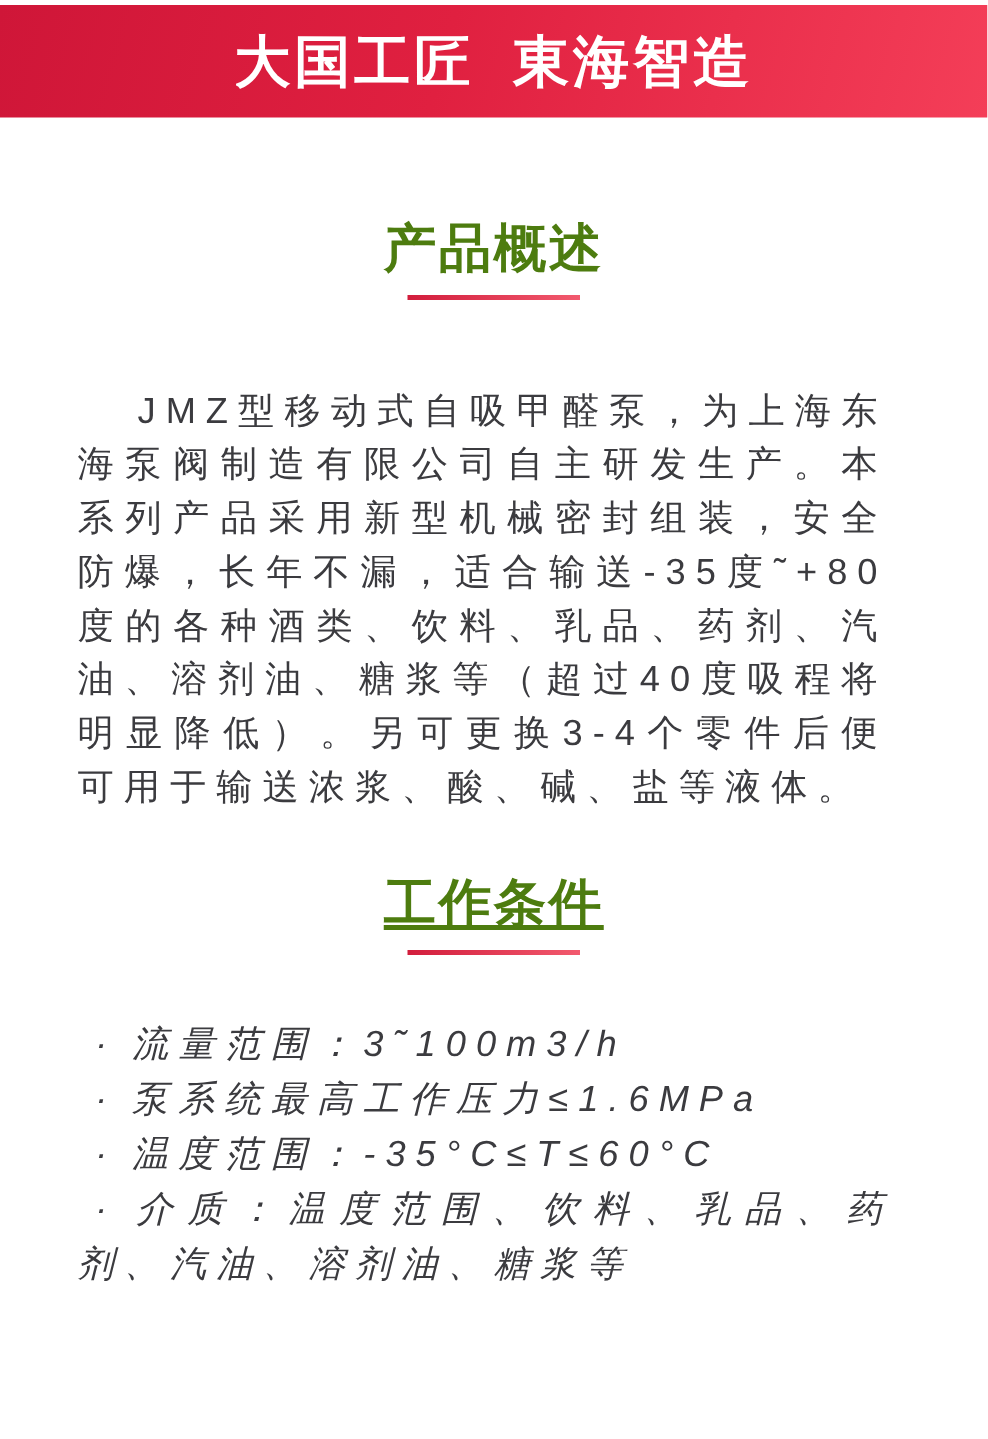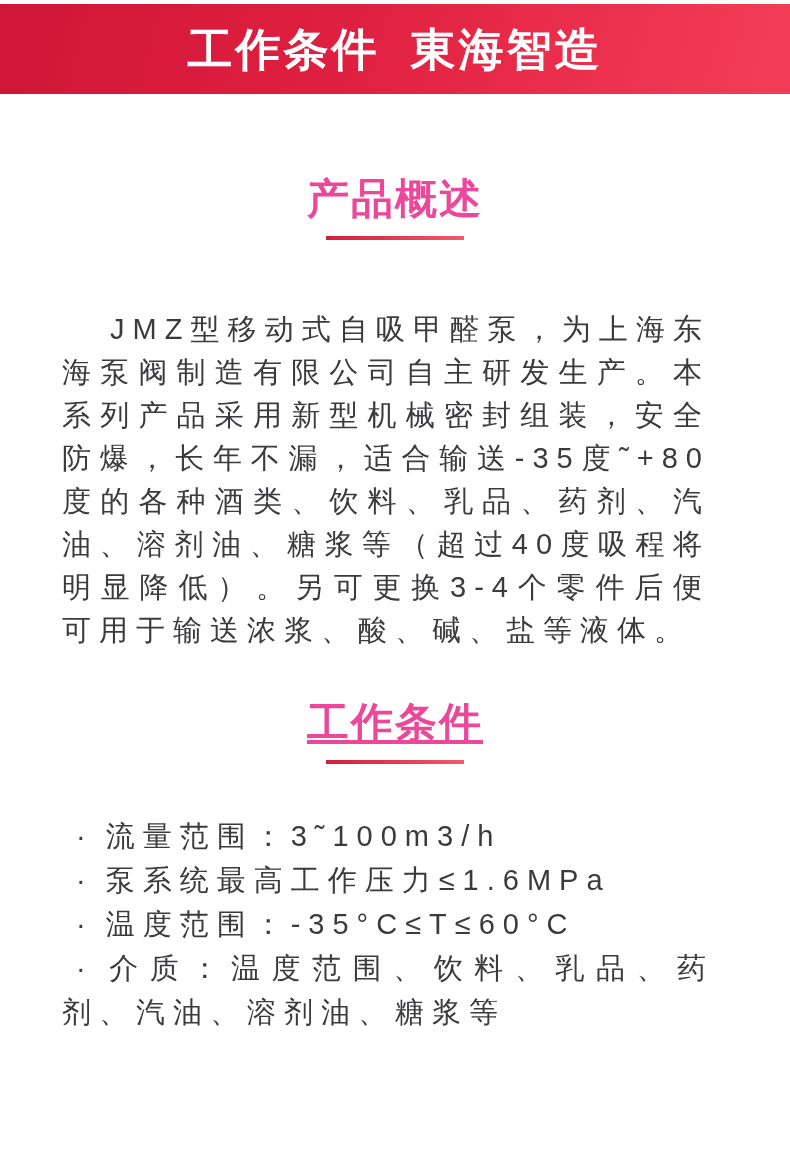--- a/index.html
+++ b/index.html
@@ -28,21 +28,21 @@
     letter-spacing: 3px;
     white-space: pre;
     line-height: 1;
   }
 
   
   .sec-title {
     text-align: center;
     font-size: 42px;
     font-weight: bold;
-    color: #ec4899;
+    color: #4d7c0f;
     letter-spacing: 2px;
     line-height: 1;
   }
   .sec-title.overview { margin-top: 84px; }
   .sec-title.conditions { margin-top: 50px; text-decoration: underline; }
   .title-underline {
     width: 138px;
     height: 4px;
     margin: 16px auto 0 auto;
     background: linear-gradient(90deg, #d21d3c 0%, #f25a6e 100%);
@@ -59,41 +59,42 @@
     text-align: justify;
     text-align-last: left;
     text-indent: 48px;
   }
 
   
   .spec-list {
     list-style: none;
     width: 652px;
     margin: 50px 0 0 62px;
+    font-style: italic;
   }
   .spec-list li {
     font-size: 29px;
     line-height: 44px;
     letter-spacing: 8px;
     color: #3b3b3f;
     text-align: justify;
     text-align-last: left;
   }
   .bullet {
     display: inline;
     margin-left: 14px;
     padding-right: 12px;
     color: #3b3b3f;
   }
 </style>
 </head>
 <body>
 
 <header class="banner">
-  <h1 class="banner-title">工作条件  東海智造</h1>
+  <h1 class="banner-title">大国工匠  東海智造</h1>
 </header>
 
 <section>
   <h2 class="sec-title overview">产品概述</h2>
   <div class="title-underline"></div>
   <p class="overview-paragraph">JMZ型移动式自吸甲醛泵，为上海东海泵阀制造有限公司自主研发生产。本系列产品采用新型机械密封组装，安全防爆，长年不漏，适合输送-35度˜+80度的各种酒类、饮料、乳品、药剂、汽油、溶剂油、糖浆等（超过40度吸程将明显降低）。另可更换3-4个零件后便可用于输送浓浆、酸、碱、盐等液体。</p>
 </section>
 
 <section>
   <h2 class="sec-title conditions">工作条件</h2>

